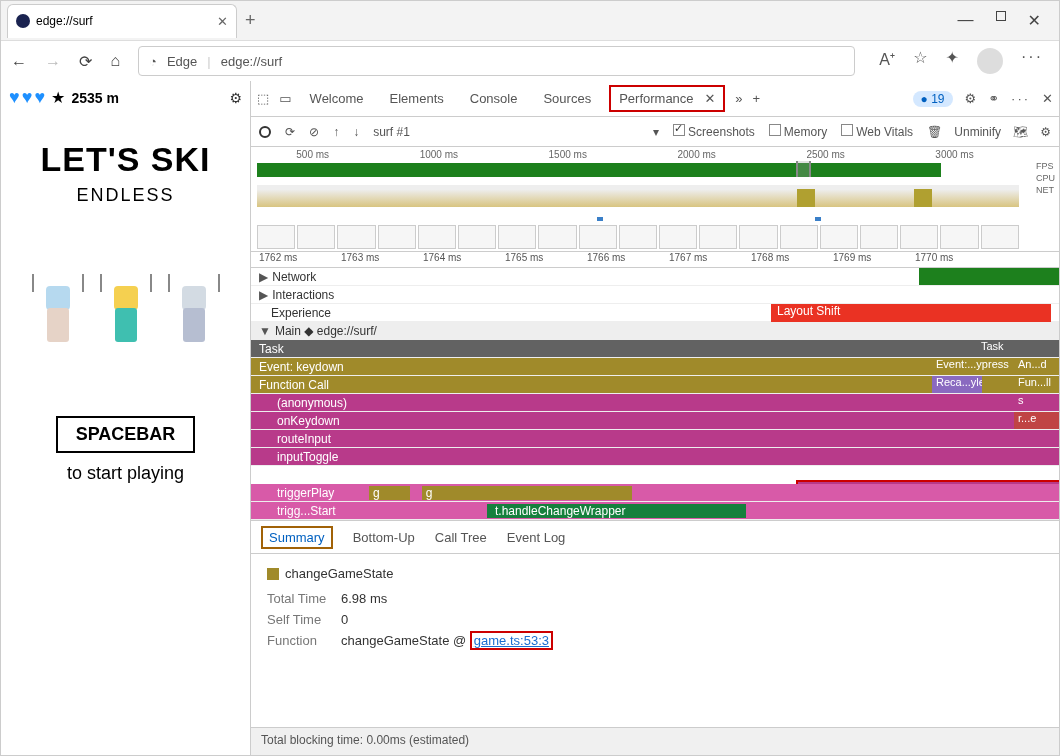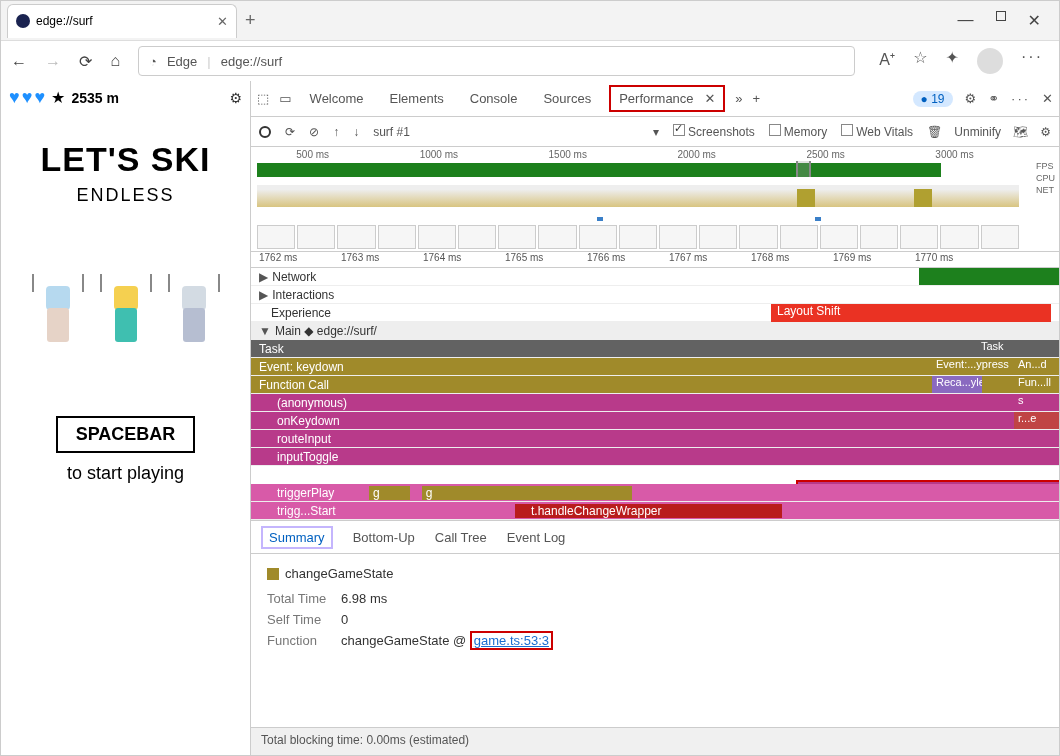--- a/index.html
+++ b/index.html
@@ -73,21 +73,21 @@
 .trow.pink{background:#d85aa8;color:#fff;padding-left:26px}
 .trow.sel{outline:2px solid #c00;outline-offset:-2px}
 .trow .exp{margin-right:4px;color:#555}
 .mainrow{background:#eee}
 .layoutshift{position:absolute;right:8px;width:280px;height:18px;background:#ea3223;color:#fff;padding-left:6px}
 .sideblocks{position:absolute;right:0;top:0;height:100%;display:flex}
 .sb{width:82px;height:100%;color:#fff;font-size:11px;padding-left:4px;overflow:hidden}
 .maggy{background:#b83a8a}
 .purpy{background:#8a6ac0}
 .smtabs{height:34px;border-top:1px solid #ccc;border-bottom:1px solid #ccc;display:flex;align-items:center;gap:20px;padding:0 10px;font-size:13px;color:#555}
-.smtabs .act{border:2px solid #c4b5fd;color:#0060c0;padding:2px 6px}
+.smtabs .act{border:2px solid #a16207;color:#0060c0;padding:2px 6px}
 .summary{padding:12px 16px;font-size:13px;color:#333}
 .summary .fn{display:flex;align-items:center;gap:6px;margin-bottom:10px}
 .summary .sq{width:12px;height:12px;background:#a08a2a}
 .summary .row{margin:6px 0}
 .summary .lbl{color:#777;display:inline-block;width:74px}
 .srclink{color:#1a6dd0;text-decoration:underline;border:2px solid #c00;padding:0 2px}
 .footer{position:absolute;bottom:0;left:250px;right:0;height:28px;background:#f0f0f0;border-top:1px solid #ccc;padding:5px 10px;font-size:12px;color:#555}
 </style>
 </head>
 <body>
@@ -333,21 +333,21 @@
         </div>
    <div class="trow pink" style="position:relative">
           <span style="width:92px;display:inline-block">triggerPlay</span>
           <span style="background:#a08a2a;padding:0 30px 0 4px">g</span>
           <span style="background:#d85aa8;padding:0 6px"></span>
           <span style="background:#a08a2a;padding:0 200px 0 4px">g</span>
         </div>
    <div class="trow pink" style="position:relative">
           <span style="width:80px;display:inline-block">trigg...Start</span>
           <span style="width:90px"></span>
-          <span style="background:#b91c1c;padding:0 120px 0 16px;margin-left:68px">t.handleChangeWrapper</span>
+          <span style="background:#15803d;padding:0 120px 0 8px;margin-left:40px">t.handleChangeWrapper</span>
         </div>
   </div>
   <div class="smtabs">
    <span class="act">Summary</span>
    <span>Bottom-Up</span>
    <span>Call Tree</span>
    <span>Event Log</span>
   </div>
   <div class="summary">
    <div class="fn">

